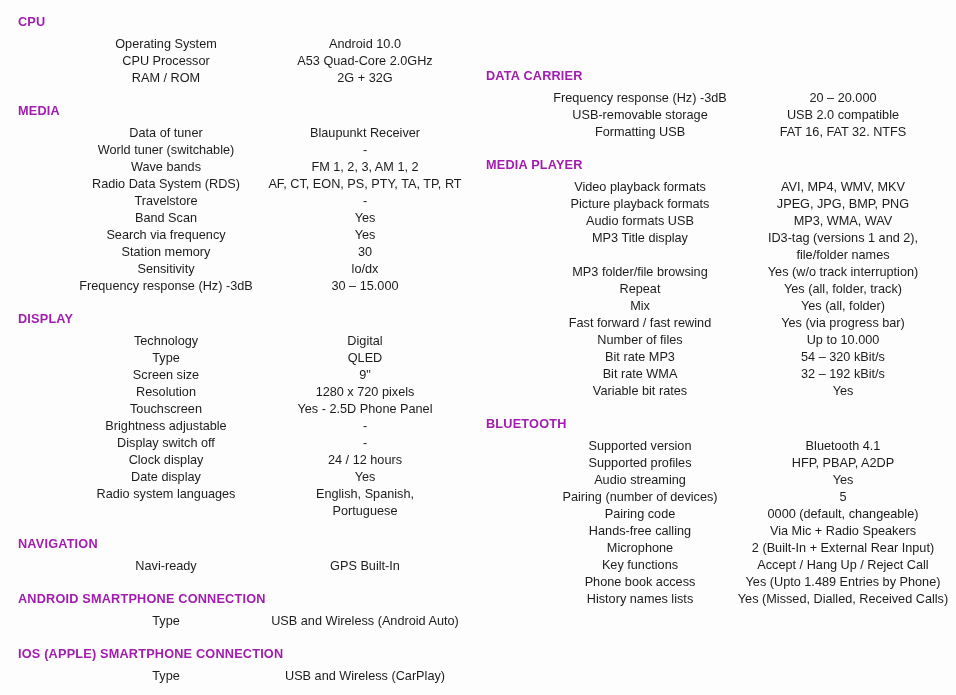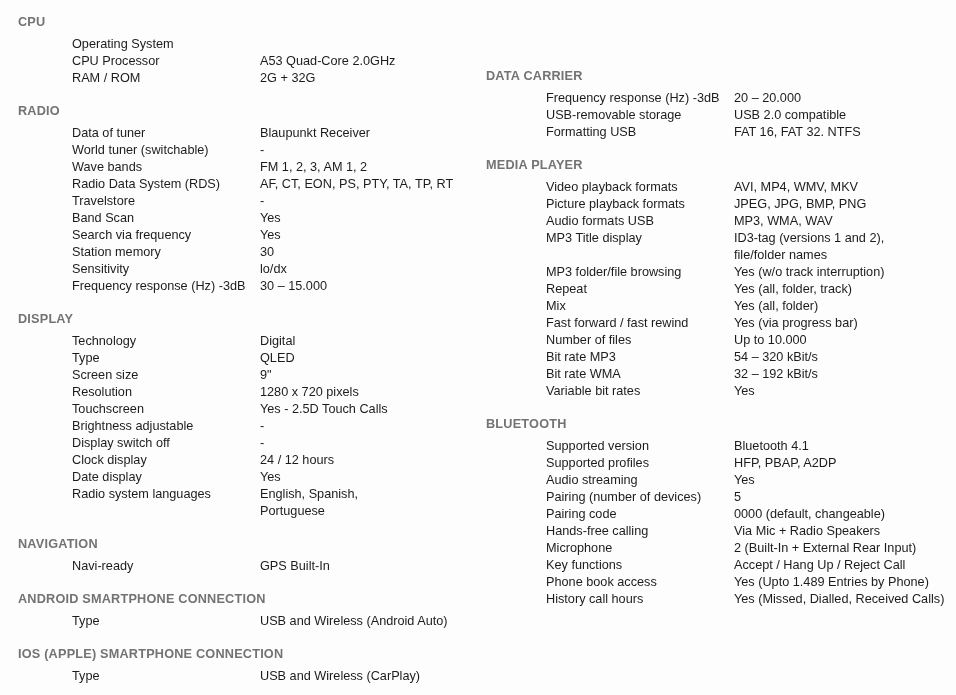--- a/index.html
+++ b/index.html
@@ -22,57 +22,58 @@
     height: 695px;
   }
   .col {
     position: absolute;
   }
   .col-left  { left: 18px;  top: 14px; width: 452px; }
   .col-right { left: 486px; top: 20px; width: 466px; margin-top: 48px; }
   .spec-section { margin-bottom: 16px; }
   .section-title {
     font-weight: 700;
-    color: #737373;
+    color: #a21caf;
     letter-spacing: 0.2px;
     margin-bottom: 5px;
   }
-  .row { display: flex; align-items: flex-start; }
+  .row { display: flex; align-items: flex-start; text-align: center; }
   .col-left  .row { padding-left: 54px; }
   .col-right .row { padding-left: 60px; }
   .spec-label {
     flex: 0 0 188px;
     width: 188px;
   }
   .spec-value {
     white-space: pre-line;
     flex: 1 1 auto;
   }
 </style>
 </head>
 <body>
 
 <div class="page">
   <div class="col col-left" id="col-0">
       <div class="spec-section">
         <div class="section-title">CPU</div>
         <div class="row">
           <div class="spec-label">Operating System</div>
+          <div class="spec-value">Android 10.0</div>
         </div>
         <div class="row">
           <div class="spec-label">CPU Processor</div>
           <div class="spec-value">A53 Quad-Core 2.0GHz</div>
         </div>
         <div class="row">
           <div class="spec-label">RAM / ROM</div>
           <div class="spec-value">2G + 32G</div>
         </div>
       </div>
       <div class="spec-section">
-        <div class="section-title">RADIO</div>
+        <div class="section-title">MEDIA</div>
         <div class="row">
           <div class="spec-label">Data of tuner</div>
           <div class="spec-value">Blaupunkt Receiver</div>
         </div>
         <div class="row">
           <div class="spec-label">World tuner (switchable)</div>
           <div class="spec-value">-</div>
         </div>
         <div class="row">
           <div class="spec-label">Wave bands</div>
@@ -120,21 +121,21 @@
         <div class="row">
           <div class="spec-label">Screen size</div>
           <div class="spec-value">9"</div>
         </div>
         <div class="row">
           <div class="spec-label">Resolution</div>
           <div class="spec-value">1280 x 720 pixels</div>
         </div>
         <div class="row">
           <div class="spec-label">Touchscreen</div>
-          <div class="spec-value">Yes - 2.5D Touch Calls</div>
+          <div class="spec-value">Yes - 2.5D Phone Panel</div>
         </div>
         <div class="row">
           <div class="spec-label">Brightness adjustable</div>
           <div class="spec-value">-</div>
         </div>
         <div class="row">
           <div class="spec-label">Display switch off</div>
           <div class="spec-value">-</div>
         </div>
         <div class="row">
@@ -273,18 +274,18 @@
         </div>
         <div class="row">
           <div class="spec-label">Key functions</div>
           <div class="spec-value">Accept / Hang Up / Reject Call</div>
         </div>
         <div class="row">
           <div class="spec-label">Phone book access</div>
           <div class="spec-value">Yes (Upto 1.489 Entries by Phone)</div>
         </div>
         <div class="row">
-          <div class="spec-label">History call hours</div>
+          <div class="spec-label">History names lists</div>
           <div class="spec-value">Yes (Missed, Dialled, Received Calls)</div>
         </div>
       </div>
     </div>
 </div>
 
 </body></html>

